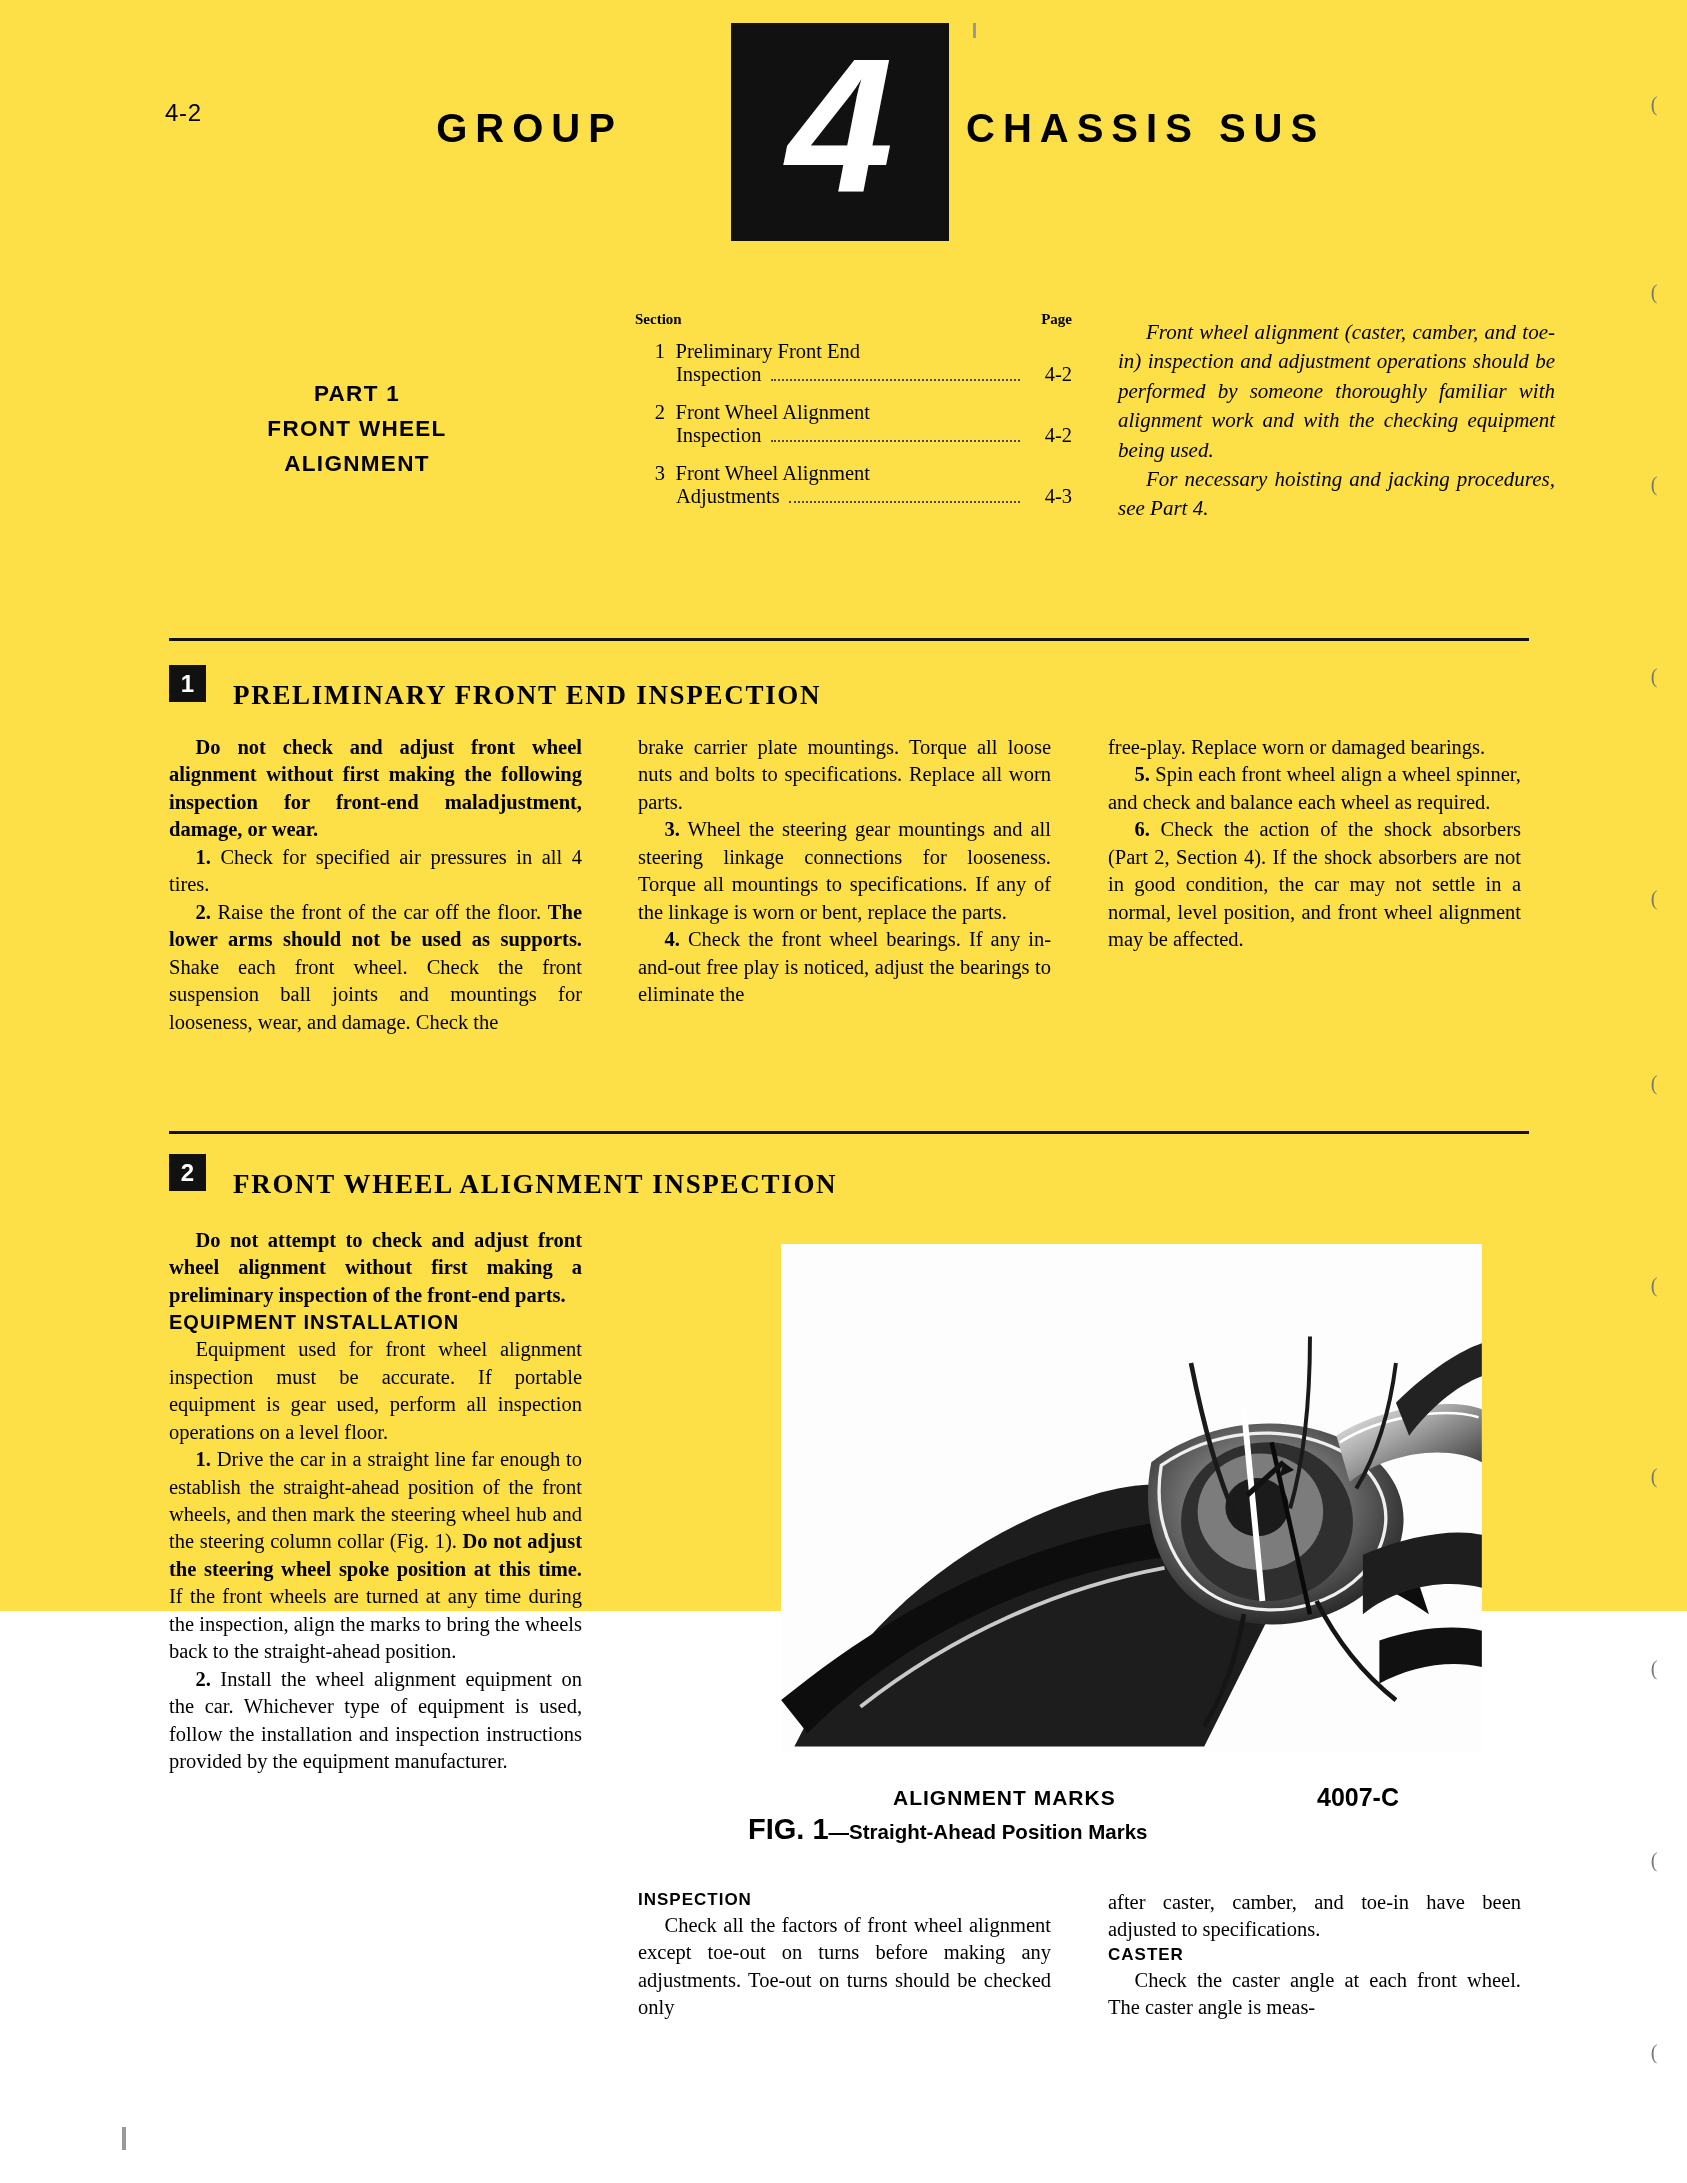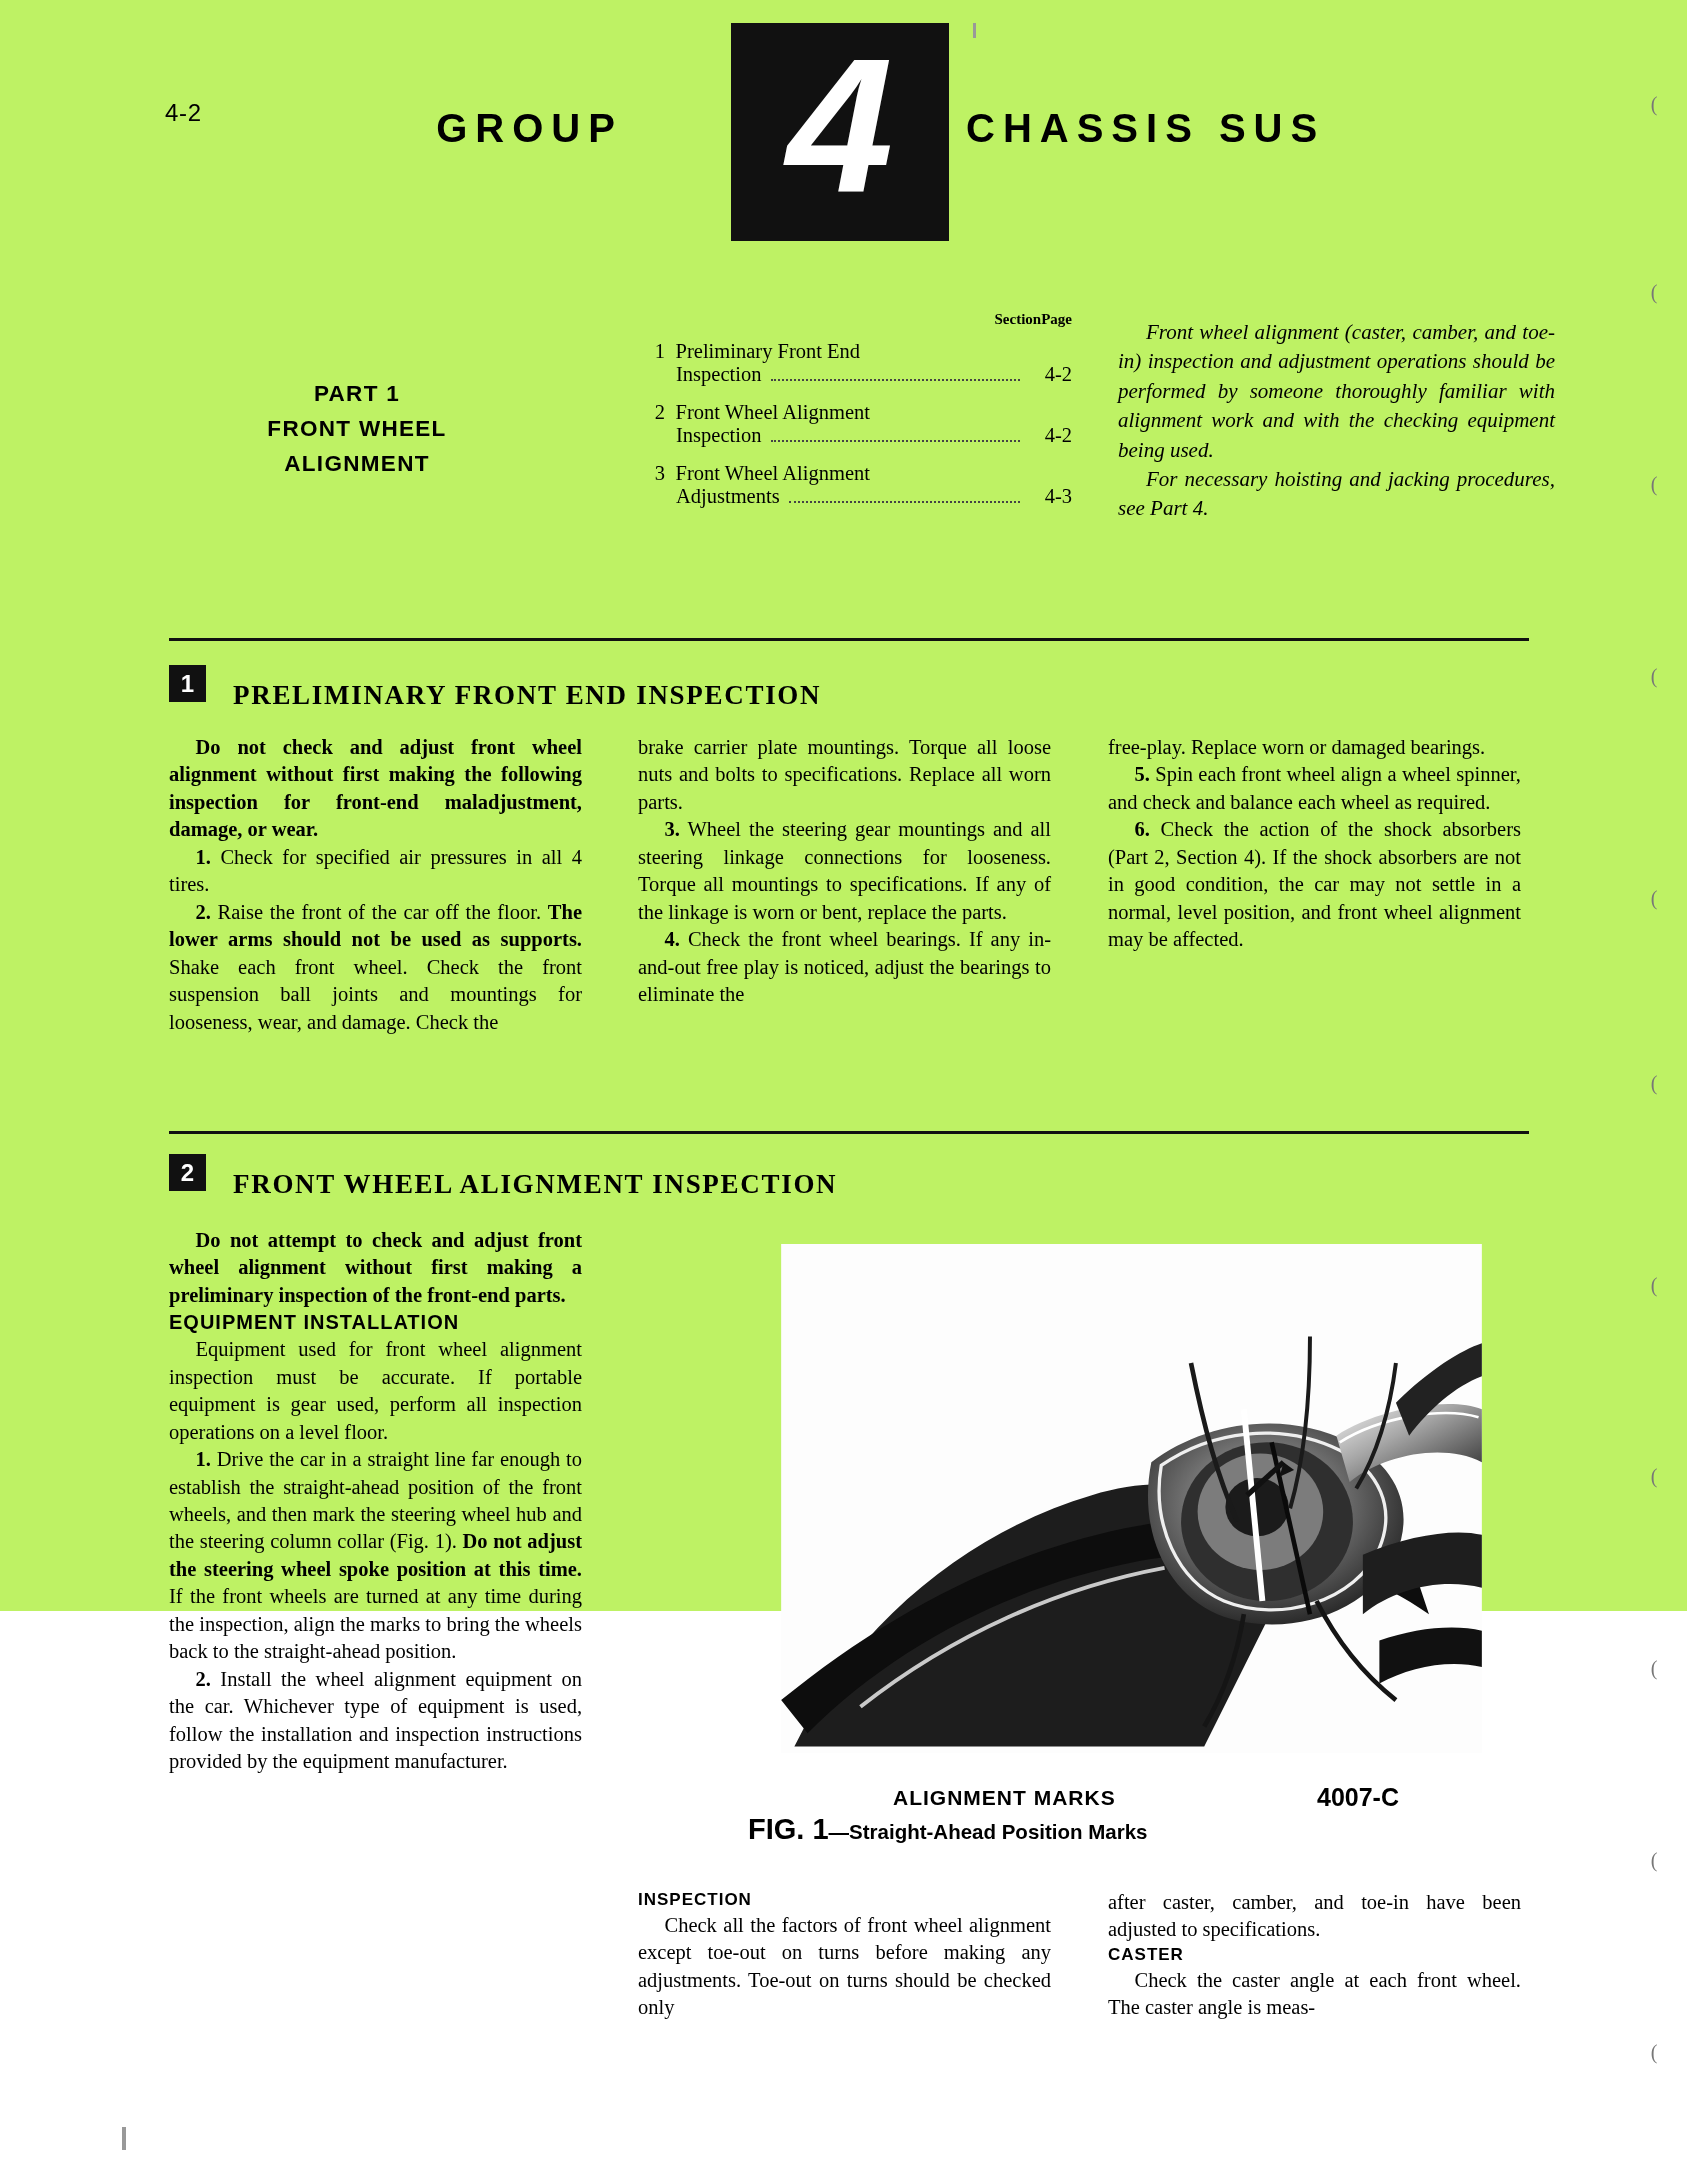--- a/index.html
+++ b/index.html
@@ -13,21 +13,21 @@
     font-family: "Liberation Serif", serif;
     color: #000;
     position: relative;
     overflow: hidden;
   }
   .page {
     position: absolute;
     left: 0; top: 0;
     width: 1687px;
     height: 1611px;
-    background: #bef264;
+    background: #fde047;
   }
 
   
   .folio {
     position: absolute;
     left: 165px;
     top: 99px;
     font-family: "Liberation Sans", sans-serif;
     font-size: 24px;
     letter-spacing: 0.7px;
@@ -95,21 +95,21 @@
   }
   .toc {
     position: absolute;
     left: 635px;
     top: 311px;
     width: 437px;
     font-size: 20.5px;
   }
   .toc-head {
     display: flex;
-    justify-content: flex-end;
+    justify-content: space-between;
     font-family: "Liberation Serif", serif;
     font-weight: bold;
     font-size: 15px;
     margin-bottom: 12px;
   }
   .toc-row {
     margin-bottom: 13.2px;
   }
   .toc-line1 {
     display: flex;

